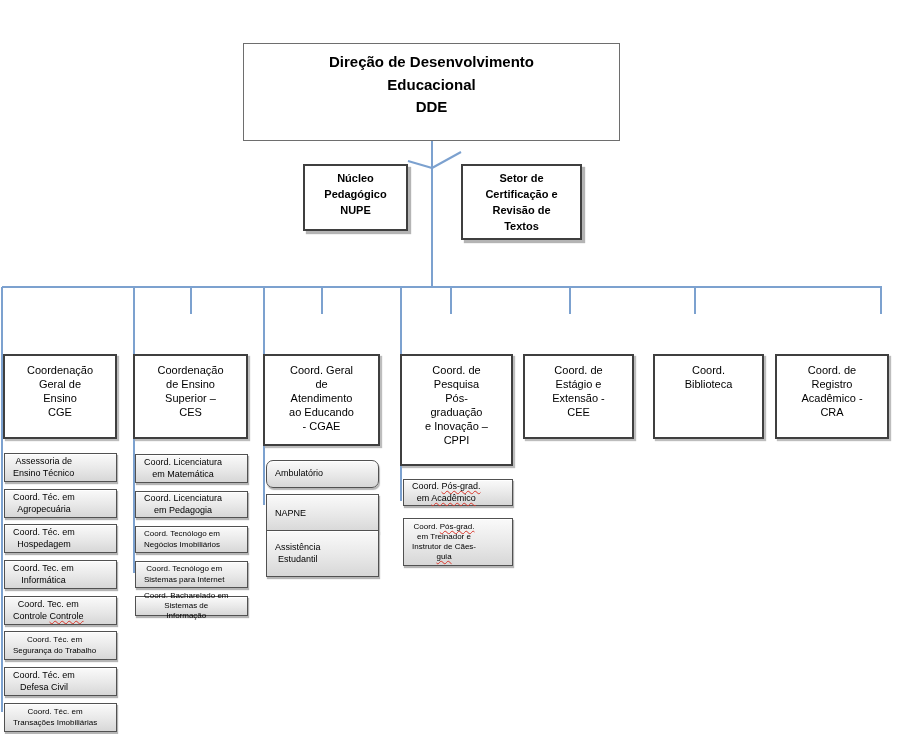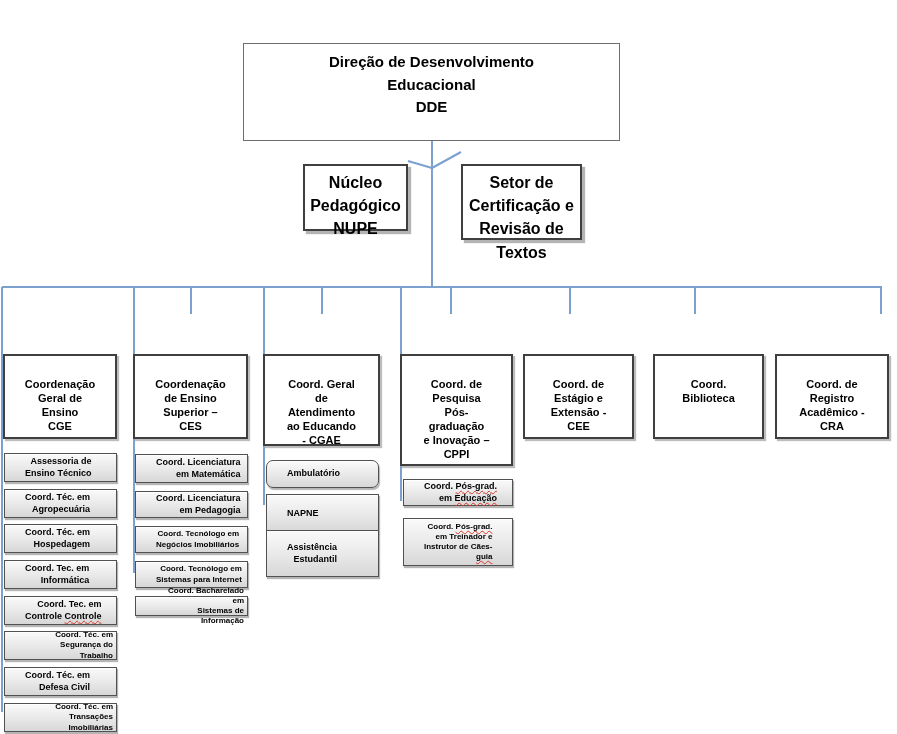--- a/index.html
+++ b/index.html
@@ -11,36 +11,35 @@
   .box {
     position:absolute; box-sizing:border-box; background:#fff; color:#000;
     white-space:pre-line; text-align:center;margin-top:41px;
   }
   .root-box {
     left:243px; top:2px; width:377px; height:98px;
     border:1.5px solid #6e6e6e; font-weight:bold; font-size:15px;
     line-height:1.5; padding-top:7px;
   }
   .sec-box {
-    border:2px solid var(--node-border); font-weight:bold; font-size:16px;
+    border:2px solid var(--node-border); font-weight:bold; font-size:11px;
     line-height:1.45; padding-top:5px; box-shadow:3px 3px 1px #b4b4b4;
   }
   #nupe  { left:303px; top:123px; width:105px; height:67px; }
   #setor { left:461px; top:123px; width:121px; height:76px; }
   .header-box {
-    border:2px solid var(--node-border); font-weight:bold; font-size:11px;
-    line-height:1.27; padding-top:22px; box-shadow:2px 2px 1px #bdbdbd;
+    border:2px solid var(--node-border); font-weight:normal; font-size:11px;
+    line-height:1.27; padding-top:8px; box-shadow:2px 2px 1px #bdbdbd;
   }
   .item-box {
-    border:1px solid #515151; font-size:9px; line-height:1.3; text-align:right;
-    display:flex; align-items:center; padding:2px 3px 2px 20px;
+    border:1px solid #515151; font-size:9px; line-height:1.3; text-align:center;
+    display:flex; align-items:center; padding:2px 3px 2px 8px;
     background:linear-gradient(180deg, var(--item-top) 0%, #e8e8e8 55%, var(--item-bottom) 100%);
     box-shadow:1px 2px 1px #b5b5b5, inset 0 1px 0 #ffffff;
     white-space:pre-line;
-    font-weight:bold;
   }
   .item-box.small { font-size:8px; line-height:1.28; }
   .sq {
     text-decoration:underline; text-decoration-style:wavy;
     text-decoration-color:var(--squiggle); text-decoration-skip-ink:none;
     text-underline-offset:1px;
   }
 </style>
 </head>
 <body>
@@ -122,21 +121,21 @@
       <div class="box item-box" style="left: 266px; top: 453px; width: 113px; height: 39px;"><span>NAPNE</span></div>
       <div class="box item-box" style="left: 266px; top: 489px; width: 113px; height: 47px;"><span>Assistência
 Estudantil</span></div>
       <div class="box header-box" style="left: 400px; top: 313px; width: 113px; height: 112px;">Coord. de
 Pesquisa
 Pós-
 graduação
 e Inovação –
 CPPI</div>
       <div class="box item-box" style="left: 403px; top: 438px; width: 110px; height: 27px;"><span>Coord. <span class="sq">Pós-grad.</span>
-em <span class="sq">Educação</span></span></div>
+em <span class="sq">Acadêmico</span></span></div>
       <div class="box item-box small" style="left: 403px; top: 477px; width: 110px; height: 48px;"><span>Coord. <span class="sq">Pós-grad.</span>
 em Treinador e
 Instrutor de Cães-
 <span class="sq">guia</span></span></div>
       <div class="box header-box" style="left: 523px; top: 313px; width: 111px; height: 85px;">Coord. de
 Estágio e
 Extensão -
 CEE</div>
       <div class="box header-box" style="left: 653px; top: 313px; width: 111px; height: 85px;">Coord.
 Biblioteca</div>

